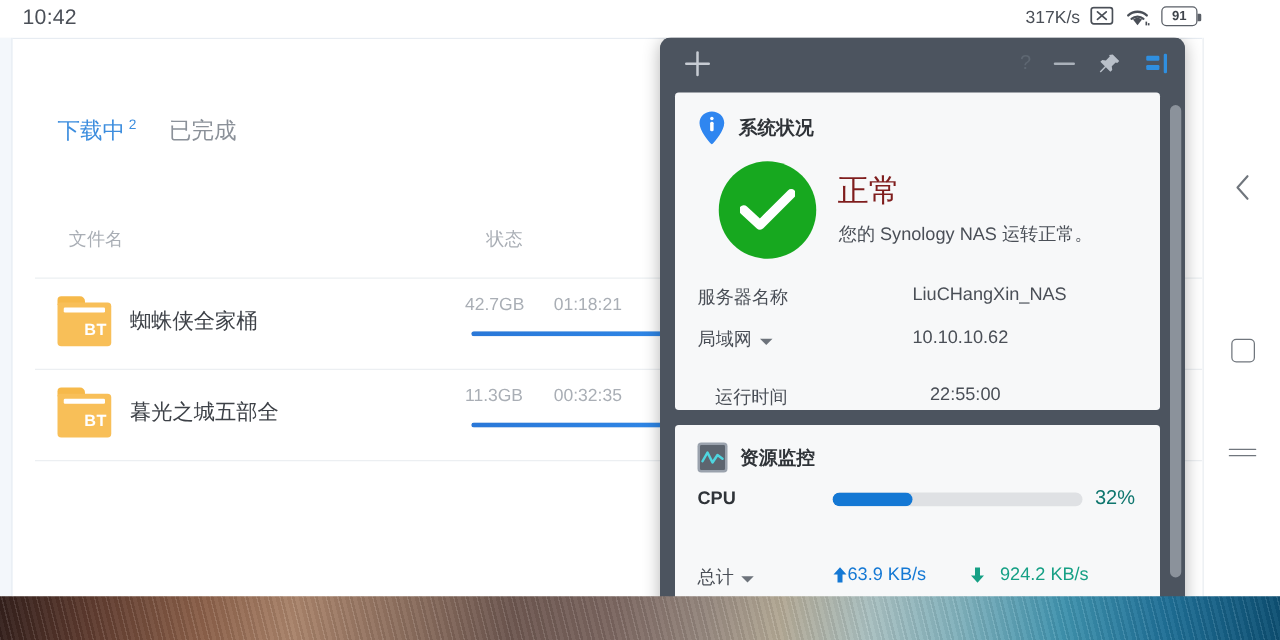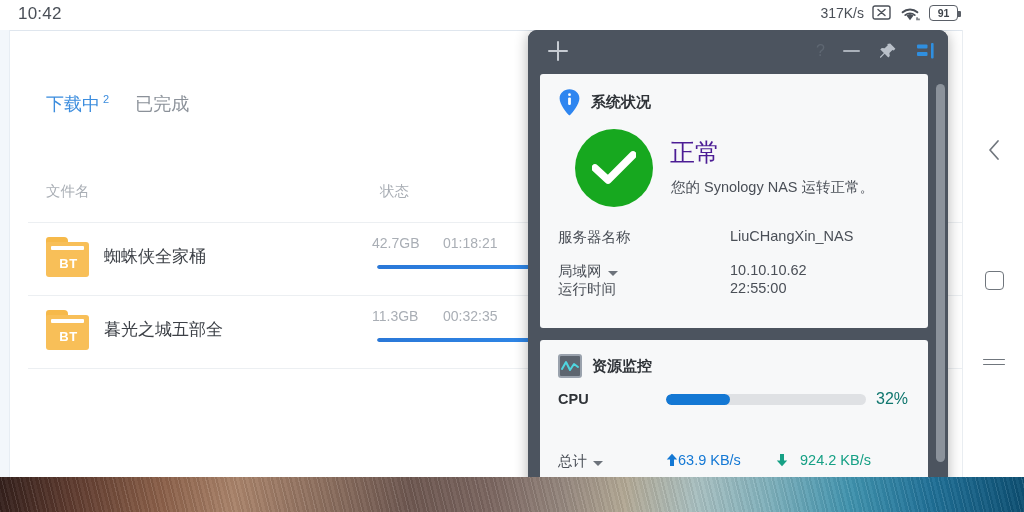--- a/index.html
+++ b/index.html
@@ -53,21 +53,21 @@
     position:absolute; left:46px; top:62px;
     display:flex; align-items:flex-start; gap:26px;
   }
   .tab { font-size:18px; color:#8b9199; cursor:pointer; position:relative; }
   .tab.active { color:#3c8dde; }
   .tab-badge {
     font-size:11px; color:#3c8dde; vertical-align:super;
     margin-left:3px; line-height:1;
   }
   #col-headers {
-    position:absolute; left:0; top:152px; width:962px; height:40px;
+    position:absolute; left:9px; top:152px; width:962px; height:40px;
   }
   .colh { position:absolute; font-size:14.5px; color:#a9aeb5; }
   #colh-name { left:46px; top:0; }
   #colh-status { left:380px; top:0; }
   #table-divider {
     position:absolute; left:28px; top:192px; width:934px; height:1px;
     background:#eceff2;
   }
   .dl-row {
     position:absolute; left:0; width:962px; height:73px;
@@ -84,21 +84,21 @@
   }
   .bt-icon .body {
     position:absolute; left:0; top:5px; width:43px; height:35px;
     background:#f8bf58; border-radius:2px 3px 3px 3px;
   }
   .bt-icon .lip {
     position:absolute; left:5px; top:9px; width:33px; height:4px;
     background:#ffffff; border-radius:1px;
   }
   .bt-icon .bt-text {
-    position:absolute; left:0; top:19px; width:45px;
+    position:absolute; left:8px; top:19px; width:45px;
     text-align:center; font-size:13px; font-weight:bold; color:#ffffff;
     letter-spacing:0.5px;
   }
   .dl-name {
     position:absolute; left:104px; top:22px;
     font-size:17px; color:#3d4147;
   }
   .dl-size {
     position:absolute; left:372px; top:12px;
     font-size:14px; color:#a9aeb5;
@@ -168,21 +168,21 @@
     border-radius:3px; padding:2px; display:block;
   }
 
   #health-check {
     position:absolute; left:35px; top:55px; width:78px; height:78px;
     border-radius:50%; background:#17a81f;
   }
   #health-check svg { position:absolute; left:17px; top:22px; }
   #health-normal {
     position:absolute; left:130px; top:62px;
-    font-size:25px; color:#4c1d95;
+    font-size:25px; color:#7f1d1d;
   }
   #health-sub {
     position:absolute; left:131px; top:104px;
     font-size:14.5px; color:#4a4f57;
   }
   .info-row { position:absolute; left:18px; width:360px; height:34px; }
   .info-label {
     position:absolute; left:0; top:0; font-size:14.5px; color:#4a4f57;
     display:flex; align-items:center; gap:6px;
   }
@@ -401,21 +401,21 @@
           <div class="info-label">服务器名称</div>
           <div class="info-value">LiuCHangXin_NAS</div>
         </div>
         <div class="info-row" style="top:188px;">
           <div class="info-label">
             <span>局域网</span>
             <i class="caret-down"></i>
           </div>
           <div class="info-value">10.10.10.62</div>
         </div>
-        <div class="info-row" style="top:206px;">
+        <div class="info-row" style="top:234px;margin-left:14px;">
           <div class="info-label">运行时间</div>
           <div class="info-value">22:55:00</div>
         </div>
       </div>
 
       <div class="nas-card" id="card-monitor">
         <div class="card-head">
           <span>
             <svg id="monitor-ico" viewBox="0 0 20 20">
               <rect x="0" y="0" width="20" height="20" fill="#5d656f"></rect>

